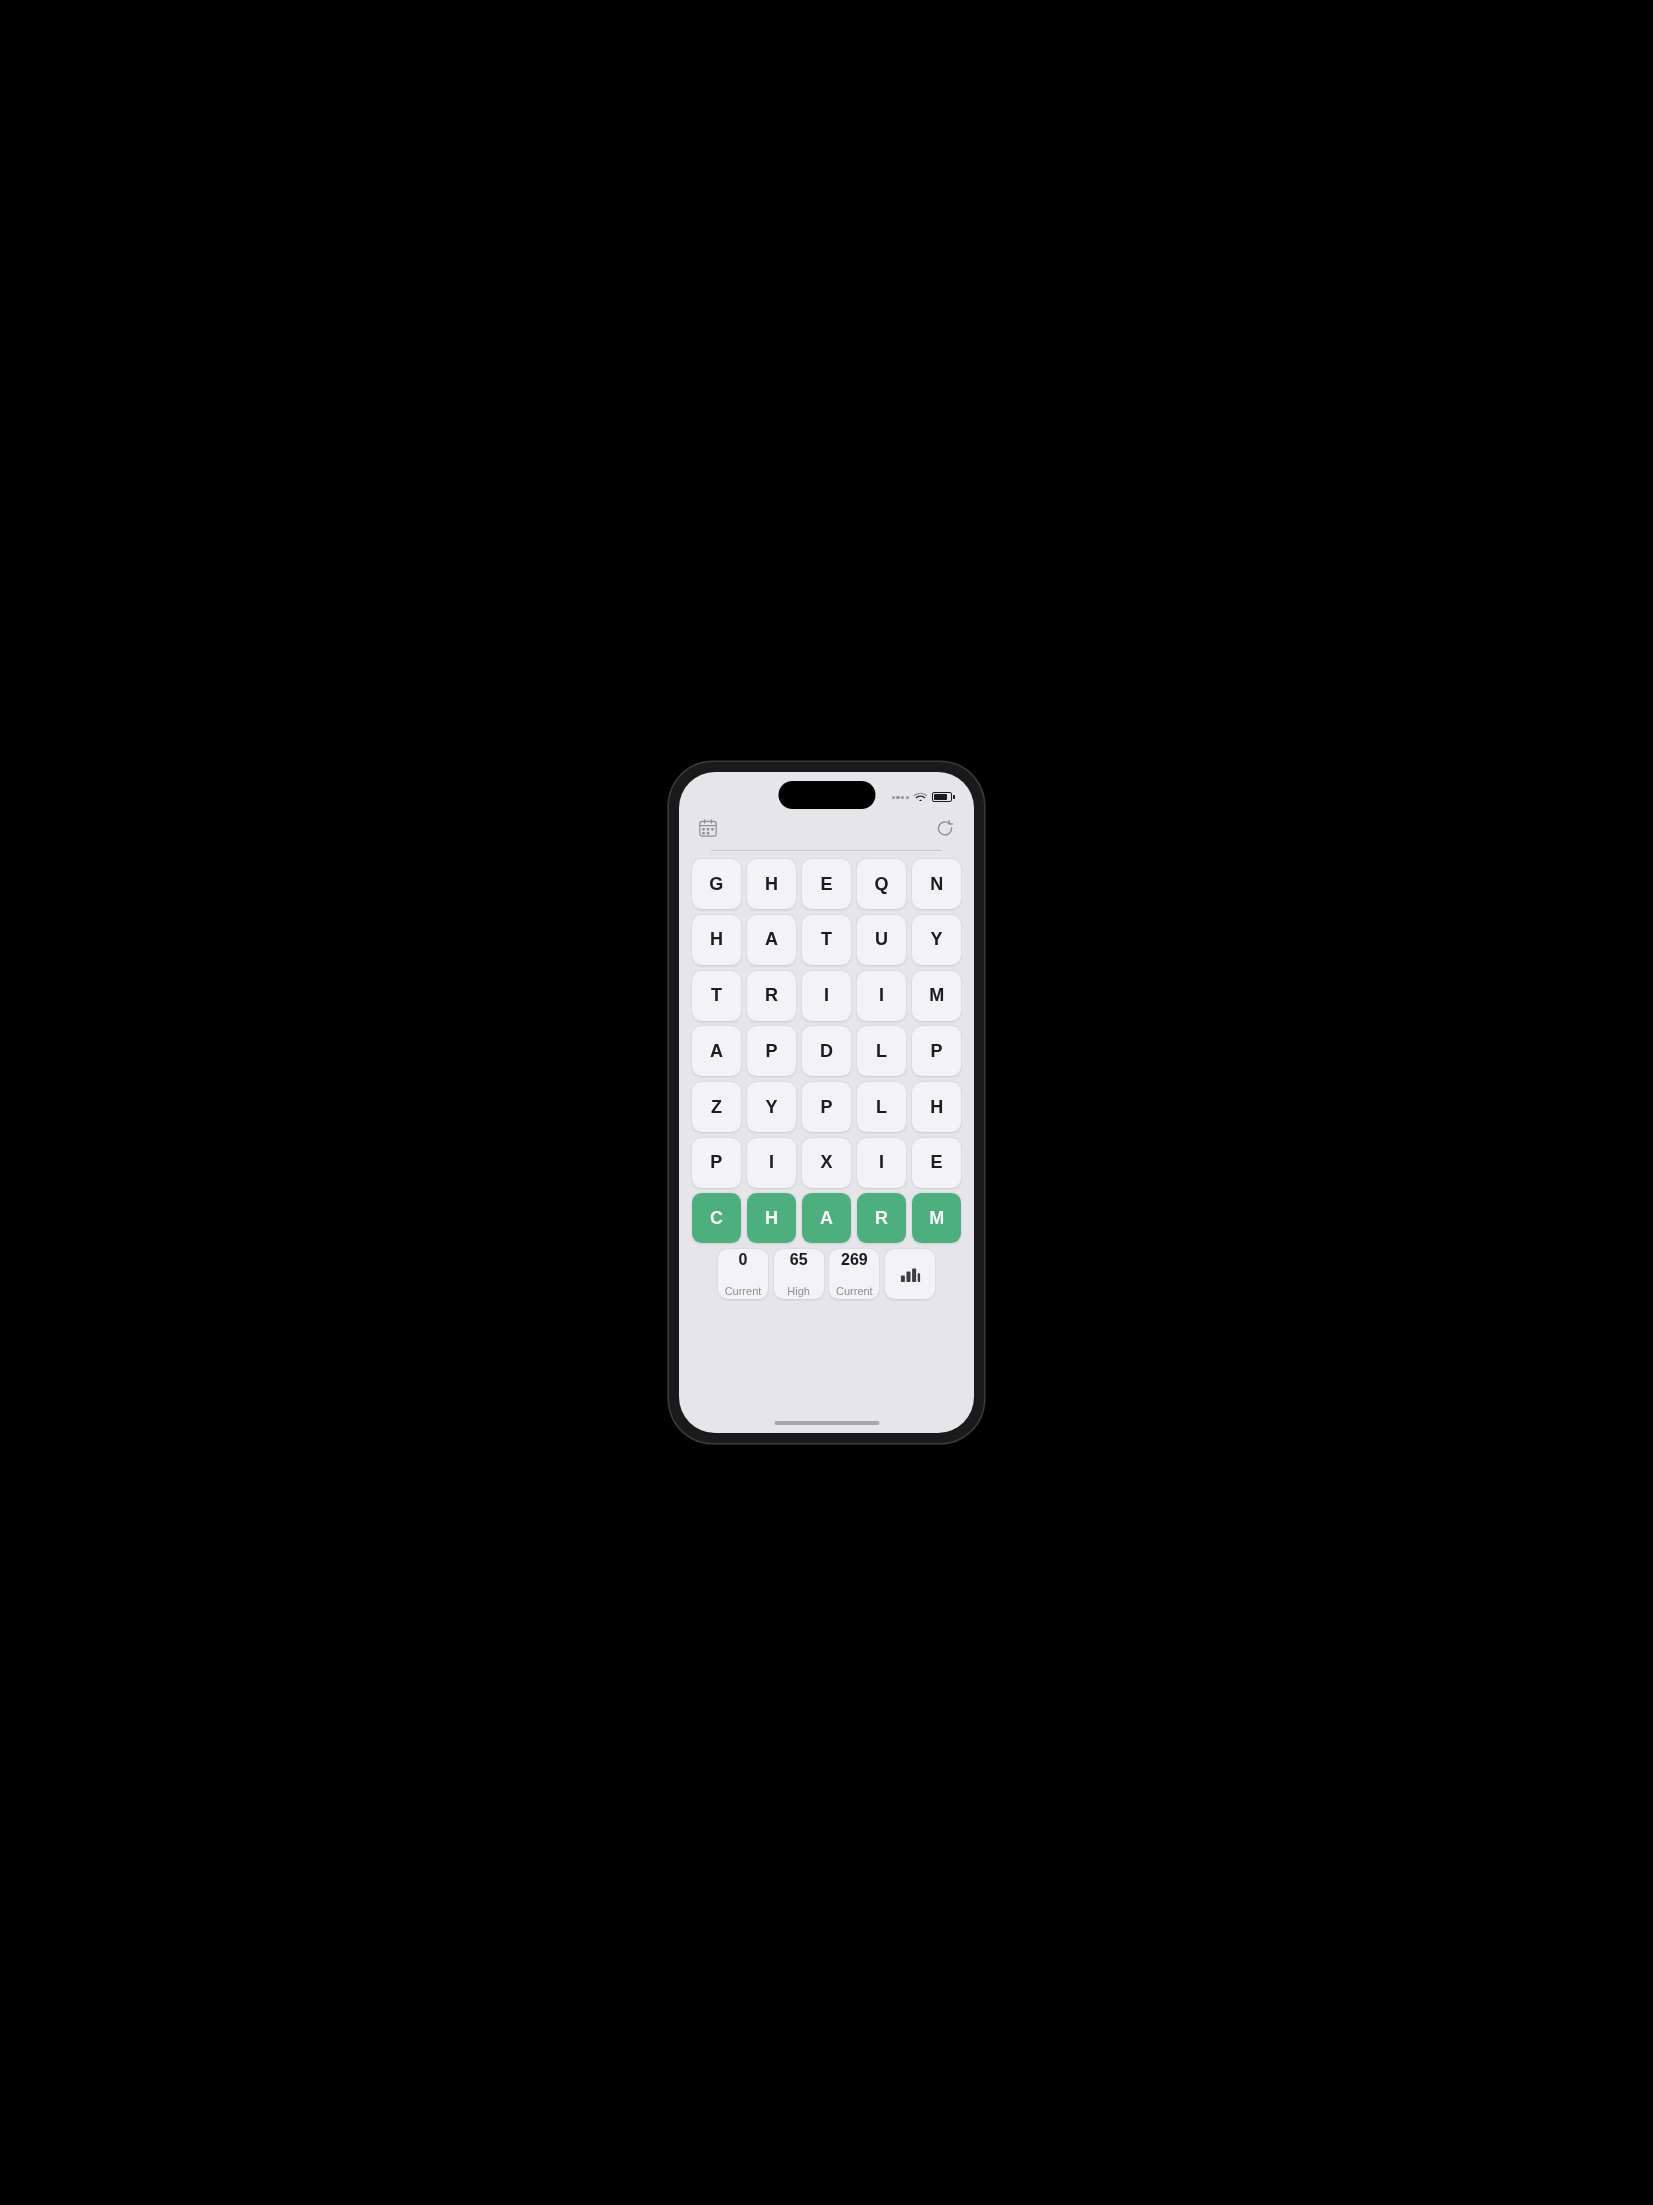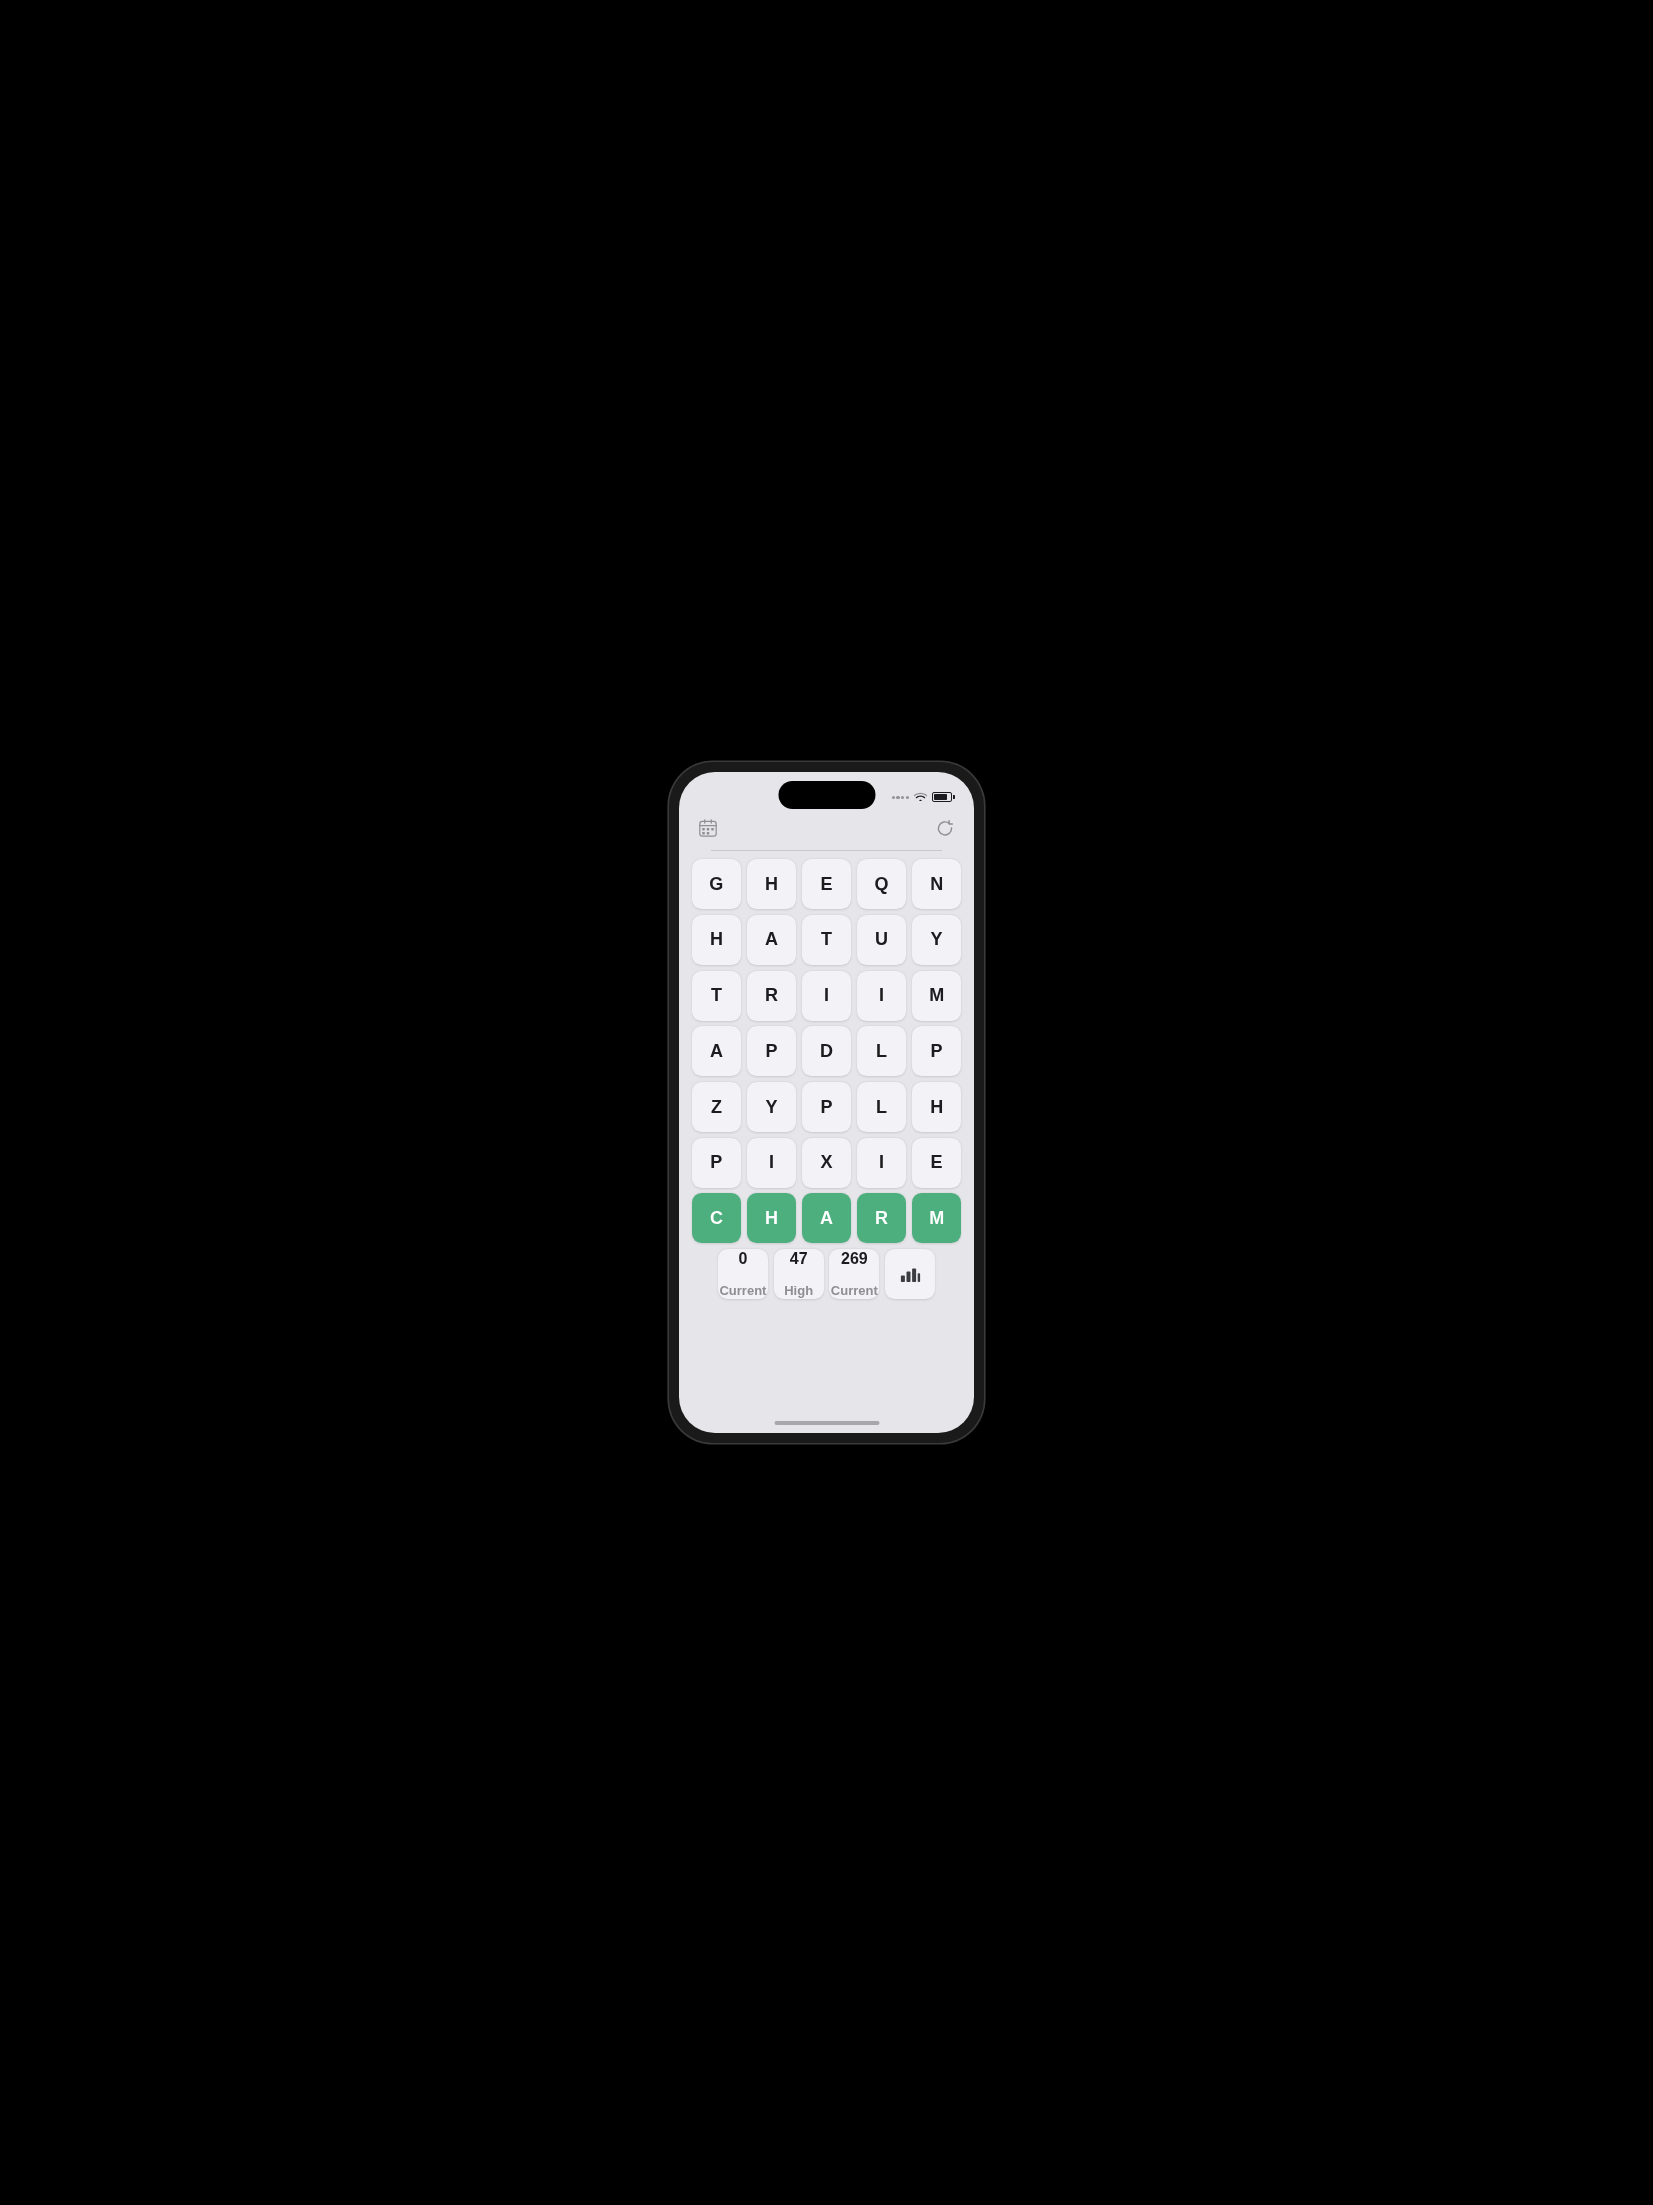--- a/index.html
+++ b/index.html
@@ -196,23 +196,23 @@
     .score-tile.chart-tile {
       cursor: pointer;
     }
     .score-num {
       font-size: 16px;
       font-weight: 600;
       color: #1c1c1e;
       line-height: 1.1;
     }
     .score-label {
-      font-size: 13px;
+      font-size: 11px;
       color: #8e8e93;
-      font-weight: 700;
+      font-weight: 400;
       margin-top: 16px;
     }
     
     .home-indicator {
       position: absolute;
       bottom: 8px;
       left: 50%;
       transform: translateX(-50%);
       width: 105px;
       height: 4px;
@@ -332,21 +332,21 @@
         <div class="letter-tile selected">R</div>
         <div class="letter-tile selected">M</div>
       </div>
 
     <div class="score-row" id="score-row">
         <div class="score-tile">
           <div class="score-num">0</div>
           <div class="score-label">Current</div>
         </div>
         <div class="score-tile">
-          <div class="score-num">47</div>
+          <div class="score-num">65</div>
           <div class="score-label">High</div>
         </div>
         <div class="score-tile">
           <div class="score-num">269</div>
           <div class="score-label">Current</div>
         </div>
         <div class="score-tile chart-tile">
           <svg width="21" height="16" viewBox="0 0 26 20" fill="none">
   <rect x="1" y="12" width="5" height="8" rx="1" fill="#3c3c43"></rect>
   <rect x="8" y="7" width="5" height="13" rx="1" fill="#3c3c43"></rect>

